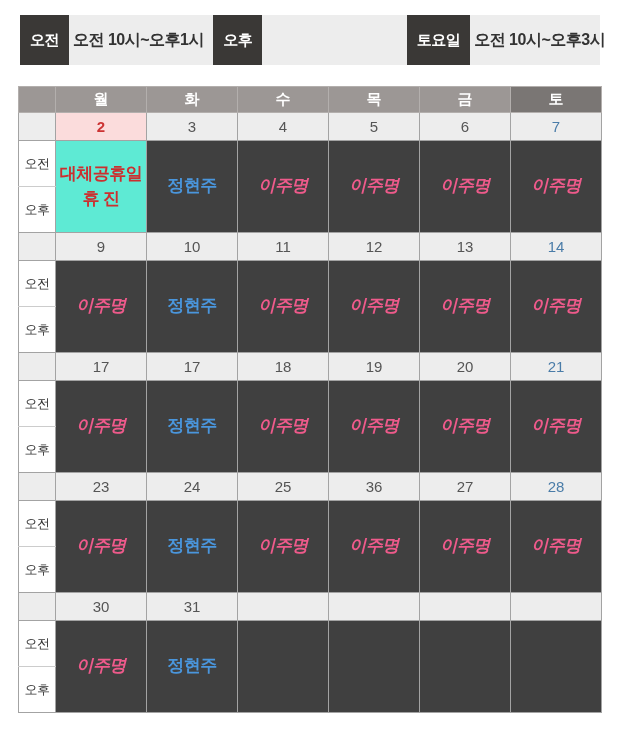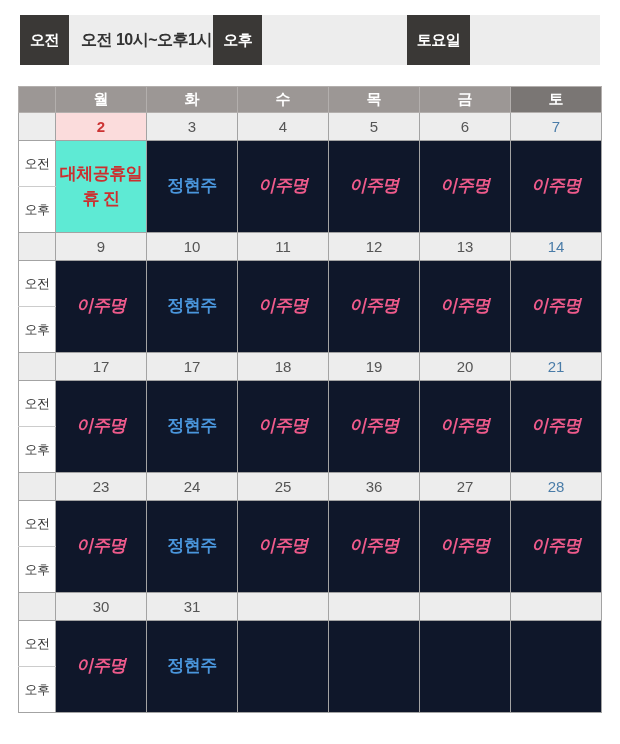--- a/index.html
+++ b/index.html
@@ -21,21 +21,21 @@
   .info-group { flex: 1 1 0; display: flex; align-items: center; min-width: 0; }
   .info-badge {
     background: #3a3836; color: #ffffff;
     font-weight: bold; font-size: 15px;
     display: flex; align-items: center; justify-content: center;
     padding: 0 10px; height: 100%; flex: 0 0 auto;
     letter-spacing: -0.5px; white-space: nowrap;
   }
   .info-value {
     color: #333333; font-weight: bold; font-size: 16px;
-    margin-left: 12px; letter-spacing: -0.5px; white-space: nowrap;
+    margin-left: 4px; letter-spacing: -0.5px; white-space: nowrap;
   }
 
   
   .cal-wrap { position: absolute; left: 18px; top: 86px; width: 584px; }
   table.cal {
     width: 584px; border-collapse: collapse; table-layout: fixed;
     border: 1px solid #8c8c8c;
   }
   .cal td, .cal th { border: 1px solid #a3a3a3; padding: 0; }
 
@@ -58,21 +58,21 @@
 
   td.row-label {
     background: #ffffff; color: #333333;
     font-size: 13px; text-align: center; vertical-align: middle;
     height: 46px; letter-spacing: -0.5px;
   }
   td.row-label.am { border-bottom: 1px solid #cccccc; }
   td.row-label.pm { border-top: 1px solid #cccccc; }
 
   td.schedule-cell {
-    background: #0f172a; text-align: center; vertical-align: middle;
+    background: #404040; text-align: center; vertical-align: middle;
     font-size: 17px; font-weight: bold; letter-spacing: -0.5px;
     line-height: 1.45;
   }
   td.schedule-cell.pink    { color: #ee5a8b; font-style: italic; }
   td.schedule-cell.blue    { color: #4a96dc; }
   td.schedule-cell.holiday { color: #cc2f2f; background: #5eead4; }
 </style>
 </head>
 <body>
 
@@ -81,20 +81,21 @@
   <div class="info-bar">
       <div class="info-group">
         <span class="info-badge">오전</span>
         <span class="info-value">오전 10시~오후1시</span>
       </div>
       <div class="info-group">
         <span class="info-badge">오후</span>
       </div>
       <div class="info-group">
         <span class="info-badge">토요일</span>
+        <span class="info-value">오전 10시~오후3시</span>
       </div>
     </div>
 
   <div class="cal-wrap">
     <table class="cal">
       <colgroup>
         <col style="width:37px">
         <col>
           <col>
           <col>

